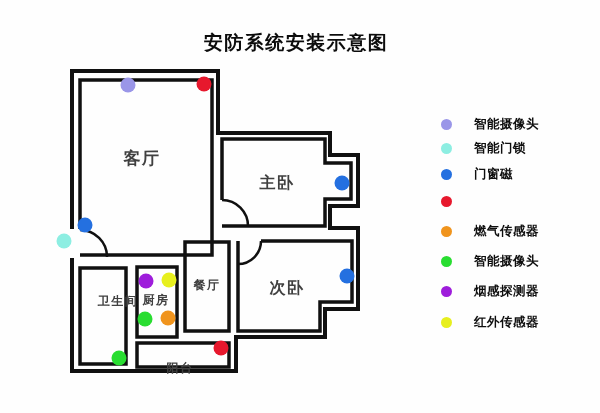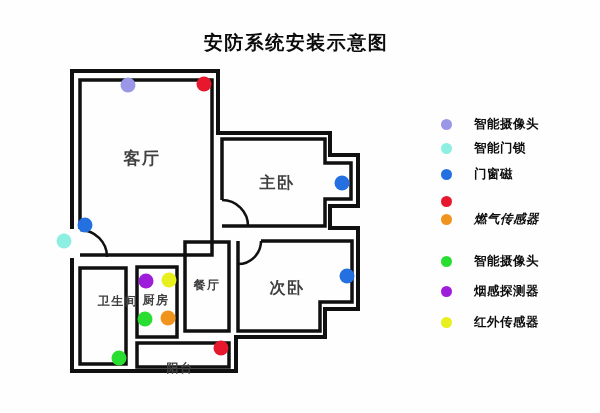--- a/index.html
+++ b/index.html
@@ -91,21 +91,21 @@
         <span class="legend-dot" style="background: rgb(141, 238, 226);"></span>
         <span class="legend-label">智能门锁</span>
       </div>
       <div class="legend-row" style="top: 166px;">
         <span class="legend-dot" style="background: rgb(36, 112, 224);"></span>
         <span class="legend-label">门窗磁</span>
       </div>
       <div class="legend-row" style="top: 193px;">
         <span class="legend-dot" style="background: rgb(231, 24, 45);"></span>
       </div>
-      <div class="legend-row" style="top: 211px; font-style: italic;">
+      <div class="legend-row" style="top: 223px;">
         <span class="legend-dot" style="background: rgb(240, 148, 29);"></span>
         <span class="legend-label">燃气传感器</span>
       </div>
       <div class="legend-row" style="top: 253px;">
         <span class="legend-dot" style="background: rgb(41, 221, 49);"></span>
         <span class="legend-label">智能摄像头</span>
       </div>
       <div class="legend-row" style="top: 283px;">
         <span class="legend-dot" style="background: rgb(158, 29, 219);"></span>
         <span class="legend-label">烟感探测器</span>

